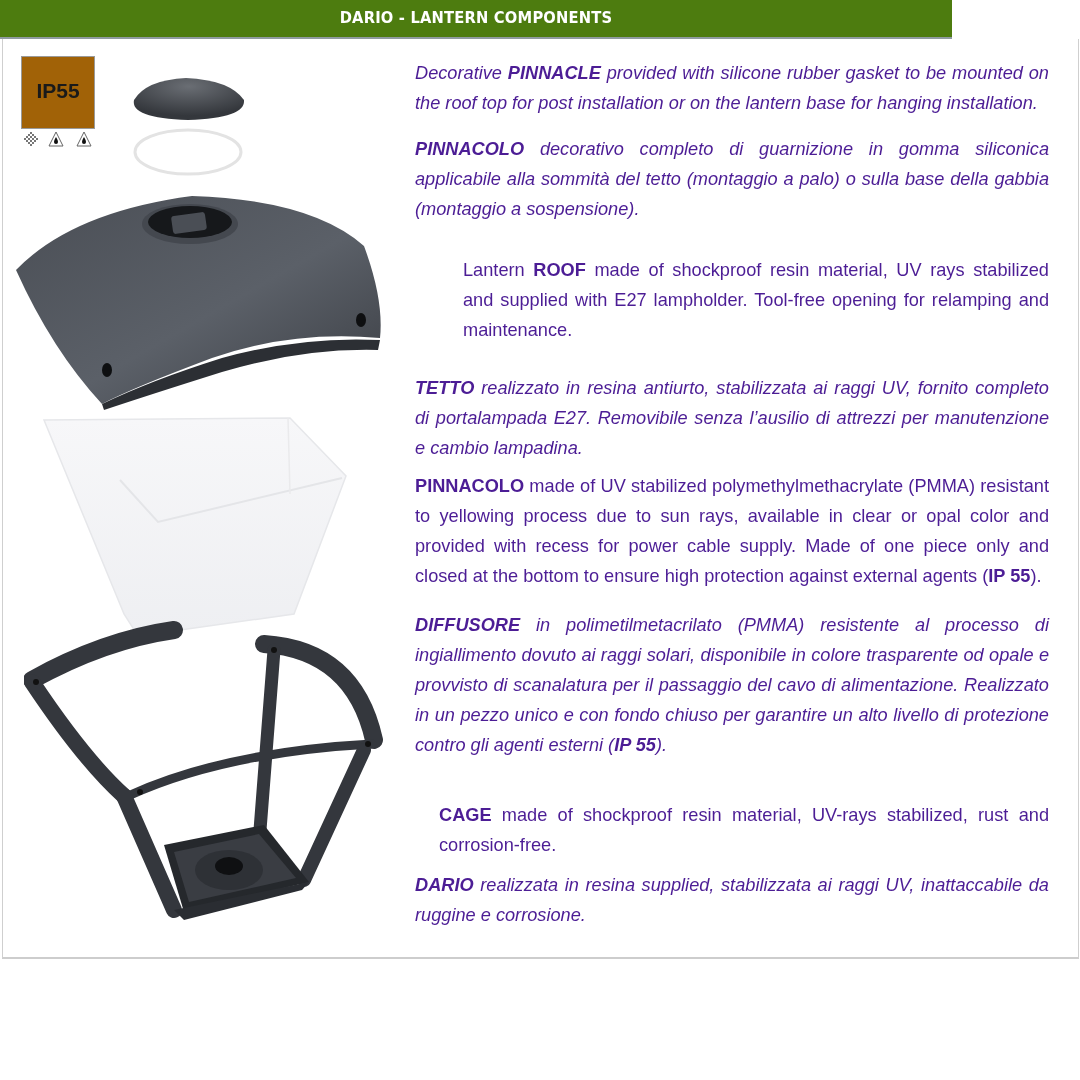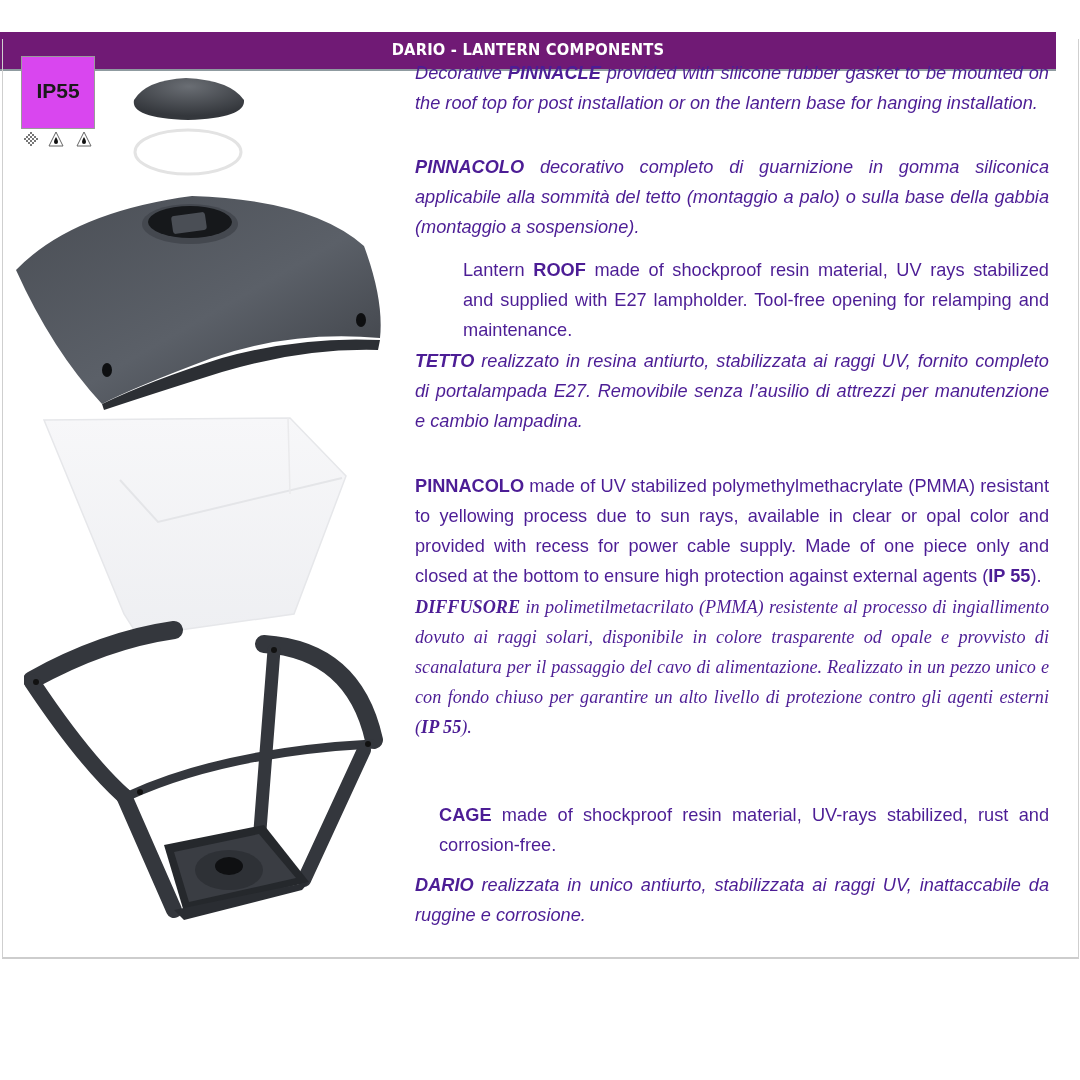--- a/index.html
+++ b/index.html
@@ -1,39 +1,39 @@
 <!DOCTYPE html>
 <html><head>
 <meta charset="utf-8">
 <style>
   html, body { margin: 0; padding: 0; background: #ffffff; }
   body { width: 1080px; height: 1080px; position: relative; overflow: hidden; font-family: "Liberation Sans", sans-serif; color: #1e1e1e; }
 
-  .header { position: absolute; left: 0; top: 0; width: 1056px; height: 37px; background: #701a75; border-bottom: 2px solid #8f9ba0; margin-top: 32px; }
+  .header { position: absolute; left: 0; top: 0; width: 952px; height: 37px; background: #4d7c0f; border-bottom: 2px solid #8f9ba0; }
   .header-title { position: absolute; left: 0; right: 0; top: 8px; text-align: center; color: #ffffff; font-family: "DejaVu Sans", sans-serif; font-weight: bold; font-size: 16px; letter-spacing: 0.2px; transform: scaleX(0.92); }
 
   .frame { position: absolute; left: 2px; top: 39px; width: 1075px; height: 918px; border-left: 1px solid #cfcfcf; border-right: 1px solid #cfcfcf; border-bottom: 2px solid #cdcdcd; }
 
-  .ip-box { position: absolute; left: 21px; top: 56px; width: 72px; height: 71px; border: 1px solid #9a9a9a; background: #d946ef; }
+  .ip-box { position: absolute; left: 21px; top: 56px; width: 72px; height: 71px; border: 1px solid #9a9a9a; background: #a16207; }
   .ip-text { position: absolute; left: 0; right: 0; top: 22px; text-align: center; font-family: "Liberation Sans", sans-serif; font-weight: bold; font-size: 21px; color: #1a1a1a; }
   .ip-icons { position: absolute; left: 24px; top: 131px; width: 72px; height: 18px; }
   .ip-icon { position: absolute; top: 0; width: 16px; height: 16px; }
 
   .img { position: absolute; }
 
   .text-col { position: absolute; left: 415px; top: 58px; width: 634px; }
   .para { font-size: 18.2px; line-height: 30px; margin: 0; text-align: justify; text-align-last: left; color: #4c1d95; }
   .para.it { font-style: italic; }
   .para b { font-weight: bold; }
   .p1 { position: absolute; top: 0; }
-  .p2 { position: absolute; top: 94px; }
+  .p2 { position: absolute; top: 76px; }
   .p3 { position: absolute; top: 197px; margin-left: 48px; }
-  .p4 { position: absolute; top: 288px; }
+  .p4 { position: absolute; top: 315px; }
   .p5 { position: absolute; top: 413px; }
-  .p6 { position: absolute; top: 534px; font-family: Liberation Serif, serif; }
+  .p6 { position: absolute; top: 552px; }
   .p7 { position: absolute; top: 742px; margin-left: 24px; }
   .p8 { position: absolute; top: 812px; }
 </style>
 </head>
 <body>
 
 <div class="header">
   <div class="header-title">DARIO - LANTERN COMPONENTS</div>
 </div>
 
@@ -143,14 +143,14 @@
   <p class="para p3"><span>Lantern </span><b>ROOF</b><span> made of shockproof resin material, UV rays stabilized and supplied with E27 lampholder. Tool-free opening for relamping and maintenance.</span></p>
 
   <p class="para it p4"><b>TETTO</b><span> realizzato in resina antiurto, stabilizzata ai raggi UV, fornito completo di portalampada E27. Removibile senza l’ausilio di attrezzi per manutenzione e cambio lampadina.</span></p>
 
   <p class="para p5"><b>PINNACOLO</b><span> made of UV stabilized polymethylmethacrylate (PMMA) resistant to yellowing process due to sun rays, available in clear or opal color and provided with recess for power cable supply. Made of one piece only and closed at the bottom to ensure high protection against external agents (</span><b>IP 55</b><span>).</span></p>
 
   <p class="para it p6"><b>DIFFUSORE</b><span> in polimetilmetacrilato (PMMA) resistente al processo di ingiallimento dovuto ai raggi solari, disponibile in colore trasparente od opale e provvisto di scanalatura per il passaggio del cavo di alimentazione. Realizzato in un pezzo unico e con fondo chiuso per garantire un alto livello di protezione contro gli agenti esterni (</span><b>IP 55</b><span>).</span></p>
 
   <p class="para p7"><b>CAGE</b><span> made of shockproof resin material, UV-rays stabilized, rust and corrosion-free.</span></p>
 
-  <p class="para it p8"><b>DARIO</b><span> realizzata in unico antiurto, stabilizzata ai raggi UV, inattaccabile da ruggine e corrosione.</span></p>
+  <p class="para it p8"><b>DARIO</b><span> realizzata in resina supplied, stabilizzata ai raggi UV, inattaccabile da ruggine e corrosione.</span></p>
 </div>
 
 </body></html>

